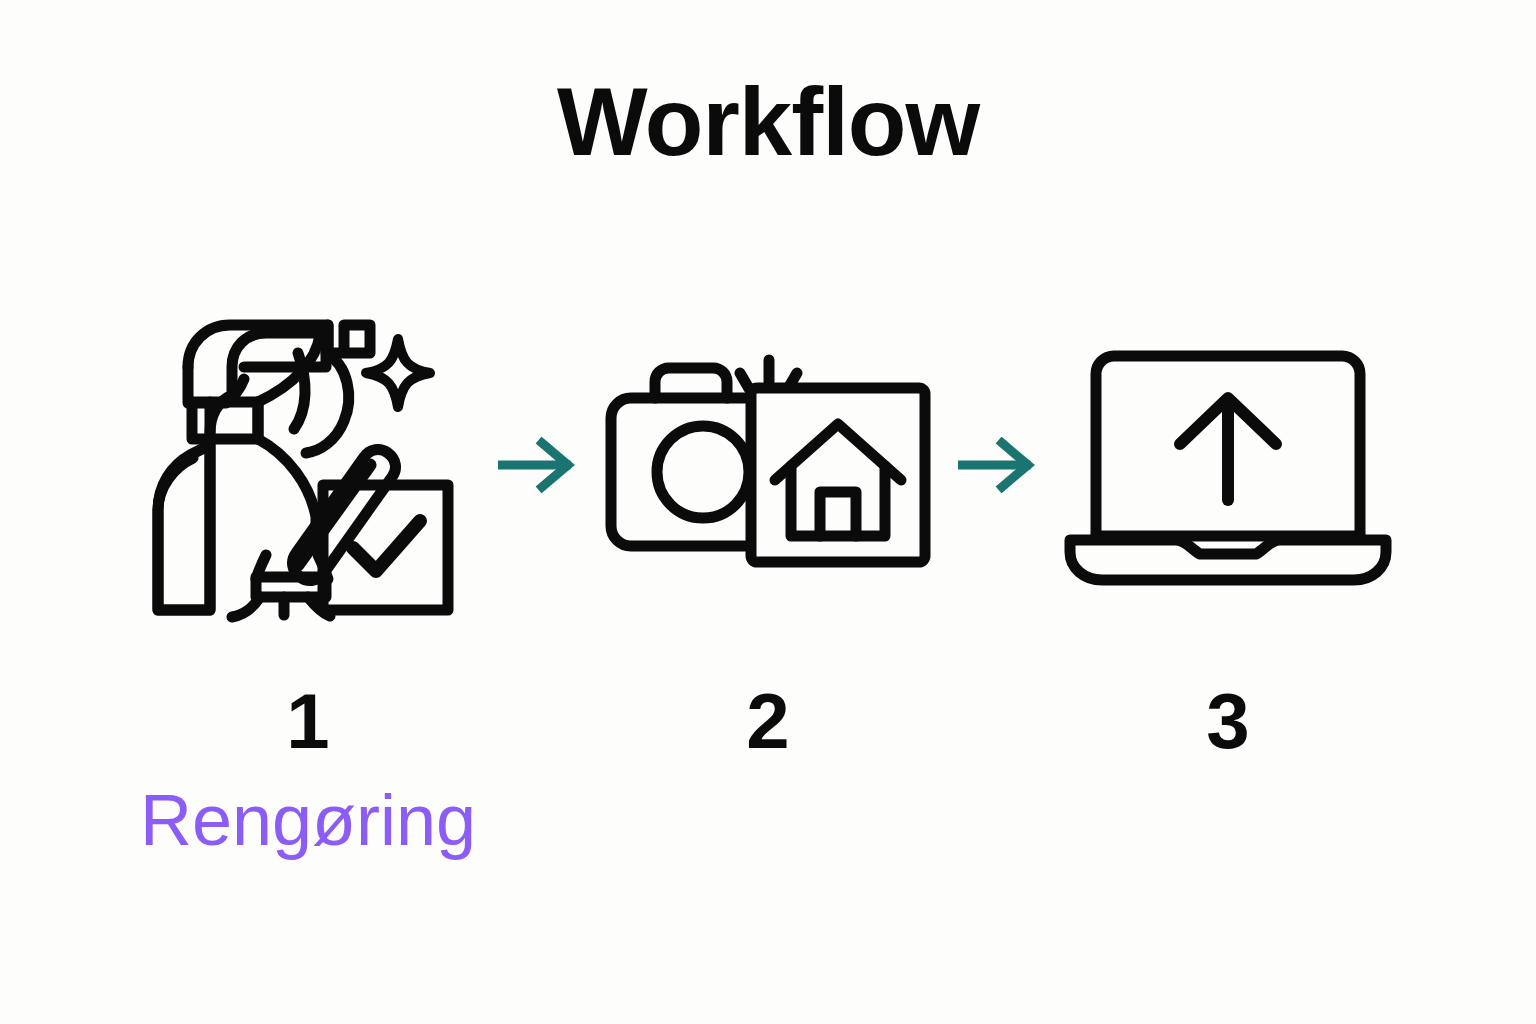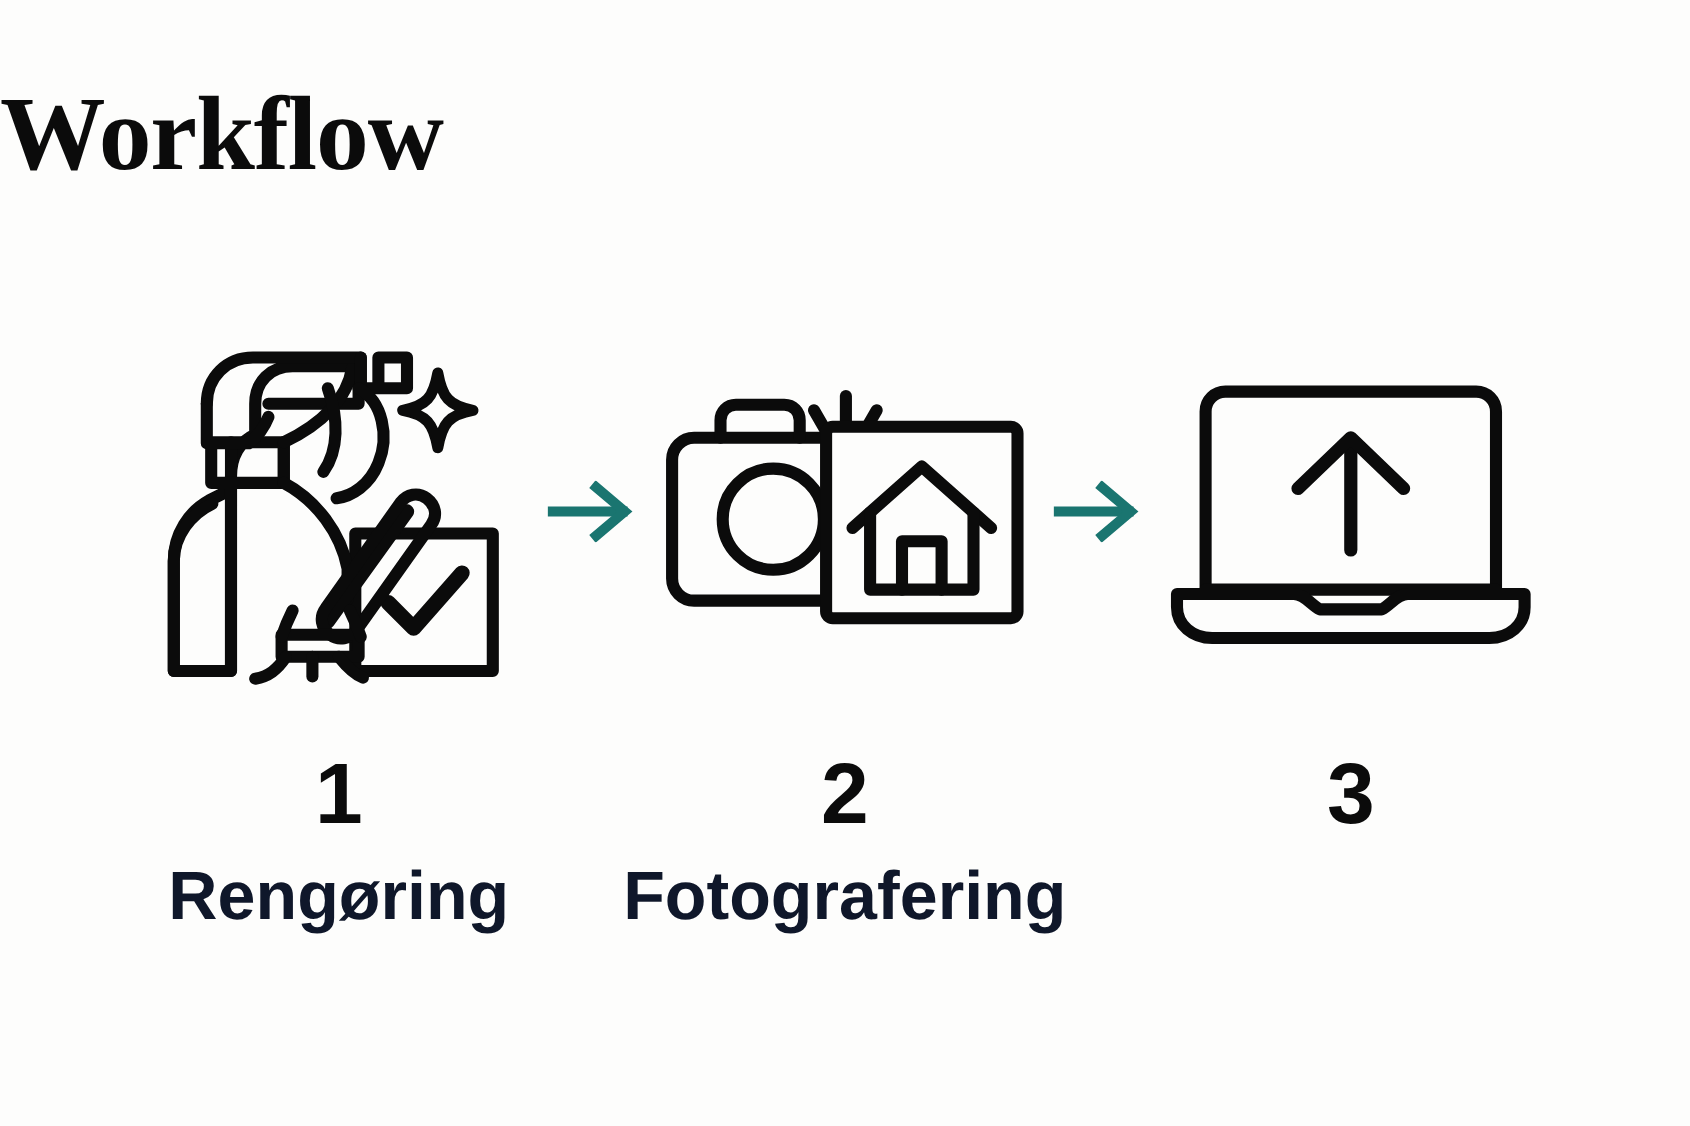--- a/index.html
+++ b/index.html
@@ -17,27 +17,26 @@
     position: relative;
     width: 1536px;
     height: 1024px;
     background: #FDFDFC;
   }
   #title {
     position: absolute;
     top: 74px;
     left: 0;
     width: 1536px;
-    text-align: left;
+    text-align: center;
     font-size: 96px;
     font-weight: bold;
     letter-spacing: -1px;
     color: #0B0B0B;
     line-height: 1.0;
-    font-family: Liberation Serif, serif;
   }
   #flow {
     position: absolute;
     top: 300px;
     left: 0;
     width: 1536px;
     height: 620px;
     display: flex;
     flex-direction: row;
     align-items: flex-start;
@@ -61,23 +60,23 @@
   }
   .step-number {
     margin-top: 52px;
     font-size: 78px;
     font-weight: bold;
     color: #0B0B0B;
     line-height: 1.0;
   }
   .step-label {
     margin-top: 24px;
-    font-size: 62px;
-    font-weight: bold;
-    color: #0f172a;
+    font-size: 72px;
+    font-weight: normal;
+    color: #8b5cf6;
     line-height: 1.0;
     white-space: nowrap;
   }
   .arrow-wrap {
     width: 120px;
     height: 330px;
     display: flex;
     align-items: center;
     justify-content: center;
   }
@@ -170,21 +169,20 @@
           <rect x="148" y="48" width="174" height="174" rx="6" fill="#FDFDFC"></rect>
 
           <path d="M172 140 L235 84 L298 140"></path>
 
           <path d="M188 126 L188 196 L282 196 L282 126"></path>
 
           <path d="M217 196 L217 152 L253 152 L253 196"></path>
         </svg>
       </div>
       <div class="step-number">2</div>
-      <div class="step-label">Fotografering</div>
     </div>
 
     <div class="arrow-wrap">
       <svg width="80" height="56" viewBox="0 0 80 56" fill="none" stroke="#1A7570" stroke-width="9" stroke-linecap="square" stroke-linejoin="miter">
         <path d="M4 28 L68 28"></path>
         <path d="M44 6 L70 28 L44 50"></path>
       </svg>
     </div>
 
     <div class="step">

